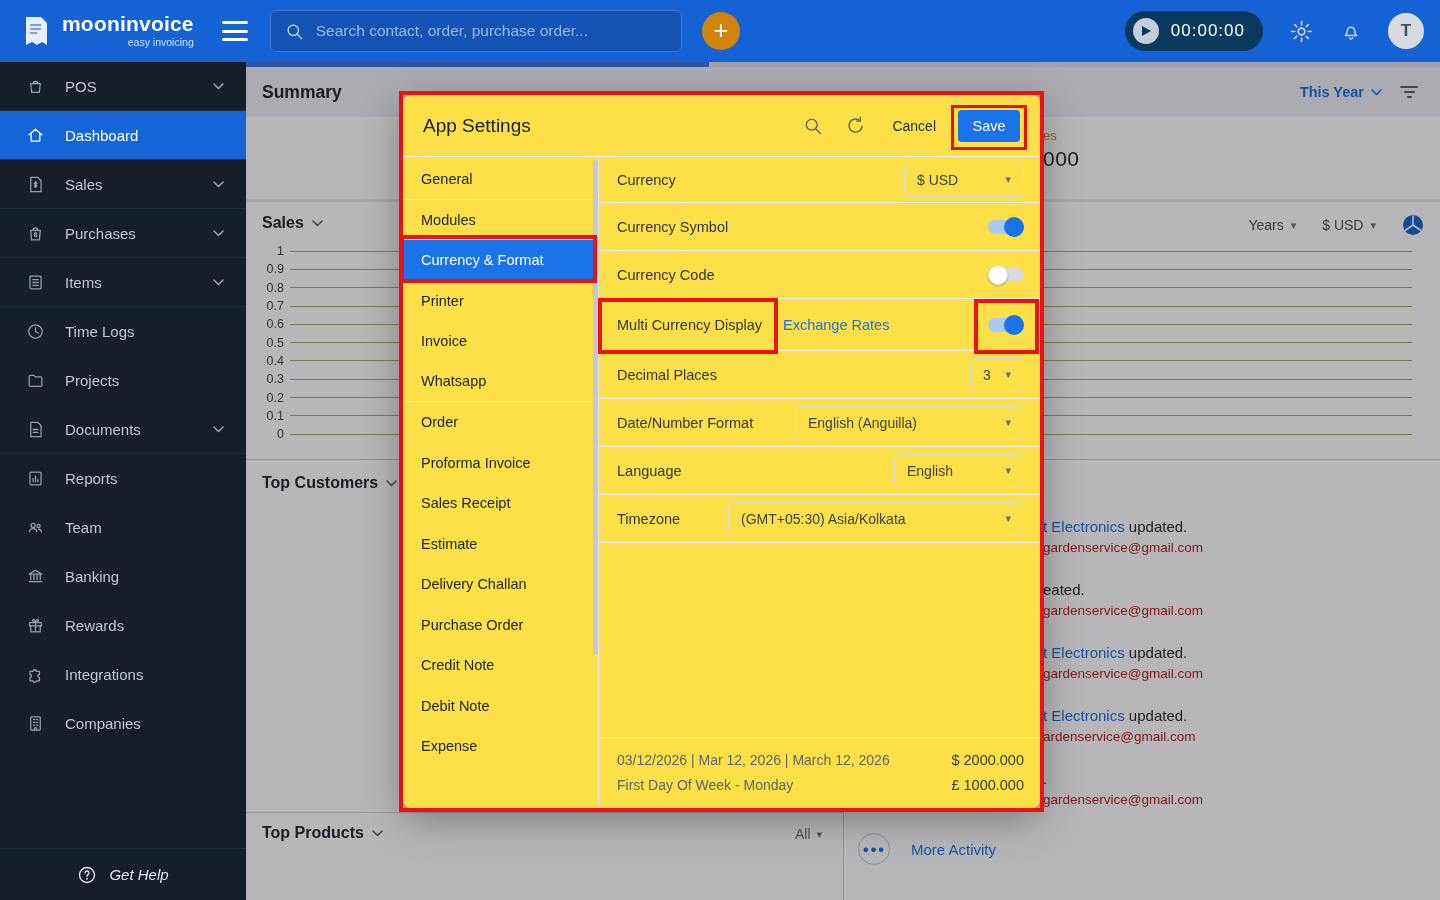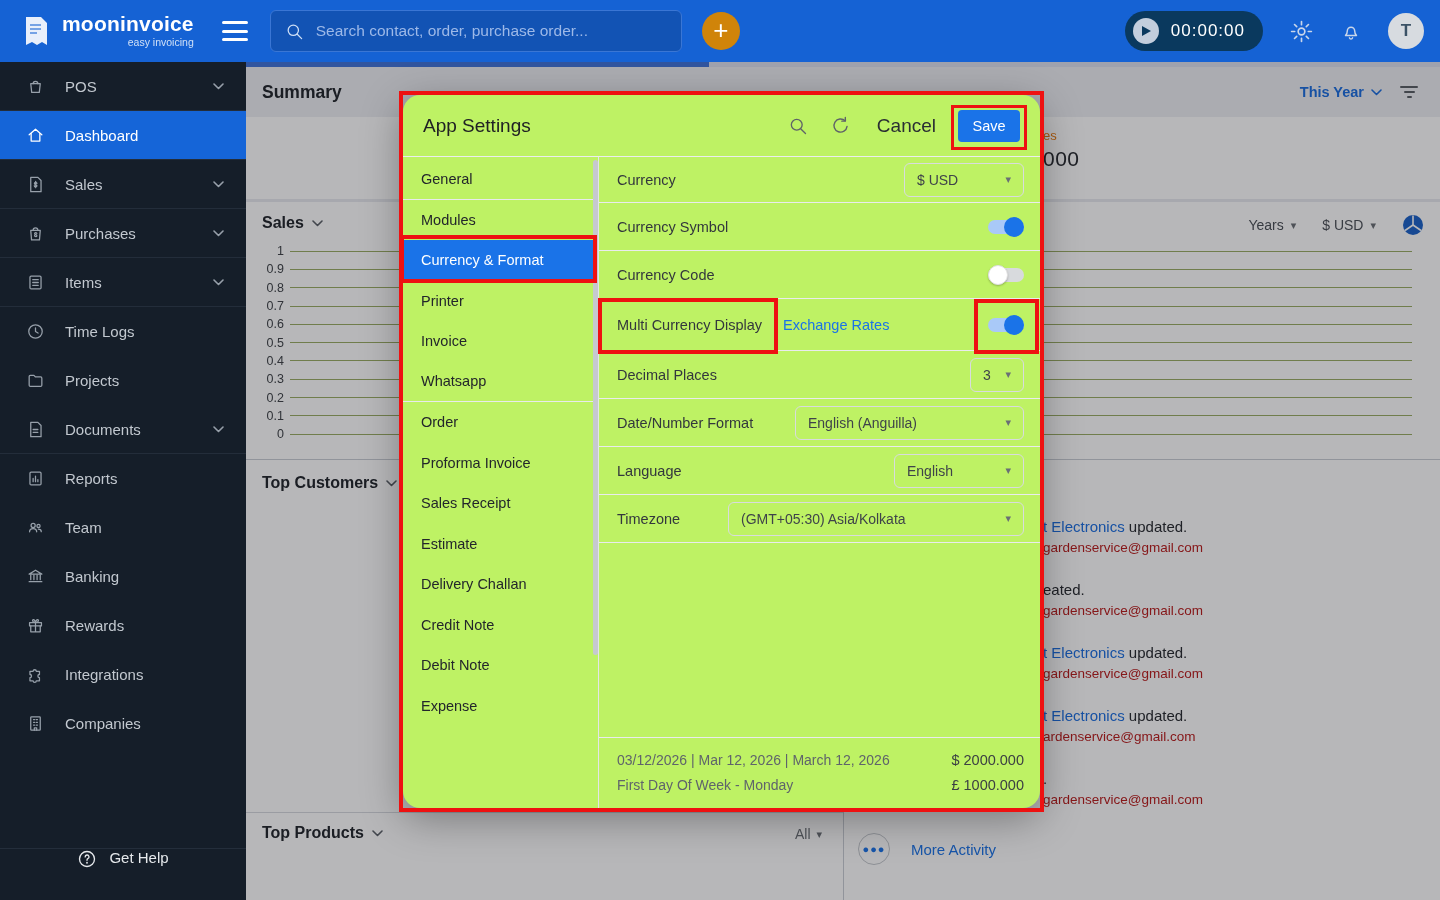--- a/index.html
+++ b/index.html
@@ -31,21 +31,21 @@
   
   .sidebar { position:absolute; left:0; top:62px; width:246px; height:838px; background:#151e29; z-index:30; }
   .side-item { height:49px; display:flex; align-items:center; padding-left:26px; cursor:pointer; position:relative; }
   .side-item .lbl { color:#c2c8cf; font-size:15px; margin-left:20px; }
   .side-item .chev { position:absolute; right:22px; }
   .side-item.sep { border-bottom:1px solid #232d3a; }
   .side-item.active { background:#1565d8; }
   .side-item.active .lbl { color:#fff; }
   .side-item.active svg { stroke:#fff; }
   .side-item svg { stroke:#97a0aa; }
-  .gethelp-wrap { position:absolute; left:0; bottom:0; width:246px; border-top:1px solid #242e3b; height:52px; display:flex; align-items:flex-start; justify-content:center; cursor:pointer; }
+  .gethelp-wrap { position:absolute; left:0; bottom:0; width:246px; border-top:1px solid #242e3b; height:52px; display:flex; align-items:center; justify-content:center; cursor:pointer;font-style:italic; }
   .gethelp-wrap .lbl { color:#e6e9ec; font-size:15px; margin-left:12px; }
 
   
   .main { position:absolute; left:246px; top:62px; width:1194px; height:838px; background:#fff; z-index:1; }
   .topstrip { position:absolute; left:0; top:0; height:5px; width:1194px; background:#dde1ef; }
   .topstrip .done { position:absolute; left:0; top:0; height:5px; width:463px; background:#3f73da; }
   .summarybar { position:absolute; left:0; top:5px; width:1194px; height:50px; background:#eef0f4; display:flex; align-items:center; }
   .summary-title { font-size:17.5px; font-weight:bold; color:#20242a; margin-left:16px; }
   .period-filter { position:absolute; right:58px; color:#1b6ee0; font-size:14.5px; font-weight:bold; display:flex; align-items:center; gap:7px; cursor:pointer; }
   .filter-icon { position:absolute; right:22px; width:18px; height:12px; display:flex; flex-direction:column; align-items:center; justify-content:space-between; cursor:pointer; }
@@ -71,26 +71,26 @@
   .feed-item { position:absolute; left:797px; width:390px; }
   .feed-line1 { font-size:15px; color:#26292e; }
   .feed-line1 .flink { color:#1b6ee0; cursor:pointer; }
   .feed-email { font-size:13.5px; color:#b91c1c; margin-top:5px; }
   .more-activity { position:absolute; left:612px; top:373px; display:flex; align-items:center; cursor:pointer; }
   .ellipsis-circle { width:32px; height:32px; border:1.5px solid #c3c7cc; border-radius:50%; color:#1a73e8; font-size:11px; letter-spacing:1px; display:flex; align-items:center; justify-content:center; }
   .more-label { color:#1a73e8; font-size:15px; margin-left:21px; }
   .dim-overlay { position:absolute; inset:0; background:rgba(16,18,22,0.30); z-index:5; }
 
   
-  .modal { position:absolute; left:403px; top:95px; width:637px; height:713px; background:#bef264; border-radius:17px; box-shadow:0 10px 40px rgba(0,0,0,.35); z-index:10; overflow:hidden; }
+  .modal { position:absolute; left:403px; top:95px; width:637px; height:713px; background:#fde047; border-radius:8px; box-shadow:0 10px 40px rgba(0,0,0,.35); z-index:10; overflow:hidden; }
   .mheader { height:62px; display:flex; align-items:center; padding:0 20px; border-bottom:1px solid #ebedef; }
   .mtitle { font-size:19px; color:#202124; }
   .mh-right { margin-left:auto; display:flex; align-items:center; }
   .mh-ic { margin-left:6px; margin-right:16px; cursor:pointer; display:flex; align-items:center; }
-  .cancel-btn { color:#2a2e33; font-size:19px; margin:0 12px 0 10px; cursor:pointer; background:none; border:none; font-family:"Liberation Sans", sans-serif; }
+  .cancel-btn { color:#2a2e33; font-size:14px; margin:0 12px 0 10px; cursor:pointer; background:none; border:none; font-family:"Liberation Sans", sans-serif; }
   .save-btn { background:#1a73e8; color:#fff; border:none; border-radius:4px; width:62px; height:32px; font-size:14.5px; margin-left:10px; cursor:pointer; font-family:"Liberation Sans", sans-serif; }
   .mbody { display:flex; height:651px; position:relative; }
   .mnav { width:196px; border-right:1px solid #e3e5e8; position:relative; padding-top:2px; }
   .mnav-item { height:40.5px; display:flex; align-items:center; padding-left:18px; font-size:14.5px; color:#23262b; cursor:pointer; }
   .mnav-item.active { background:#1a73e8; color:#fff; }
   .mnav-item.groupsep { border-bottom:1px solid #e8eaec; }
   .mnav-scroll { position:absolute; right:0; top:3px; width:5px; height:495px; background:#c6c9cf; border-radius:3px; }
   .mpanel { flex:1; position:relative; }
   .mrow { display:flex; align-items:center; padding:0 16px 0 18px; border-bottom:1px solid #e9ebee; }
   .mrow .rlbl { font-size:14.5px; color:#33373d; }
@@ -466,20 +466,21 @@
           <div class="mnav-item">Modules</div>
           <div class="mnav-item active">Currency &amp; Format</div>
           <div class="mnav-item">Printer</div>
           <div class="mnav-item">Invoice</div>
           <div class="mnav-item groupsep">Whatsapp</div>
           <div class="mnav-item">Order</div>
           <div class="mnav-item">Proforma Invoice</div>
           <div class="mnav-item">Sales Receipt</div>
           <div class="mnav-item">Estimate</div>
           <div class="mnav-item">Delivery Challan</div>
+          <div class="mnav-item">Purchase Order</div>
           <div class="mnav-item">Credit Note</div>
           <div class="mnav-item">Debit Note</div>
           <div class="mnav-item">Expense</div>
         </div>
       <div class="mpanel">
         <div class="mrow" style="height:46px">
           <span class="rlbl">Currency</span>
           <span class="msel" style="width:120px">
               <span class="val">$ USD</span>
               <span class="dd-arrow">▾</span>

